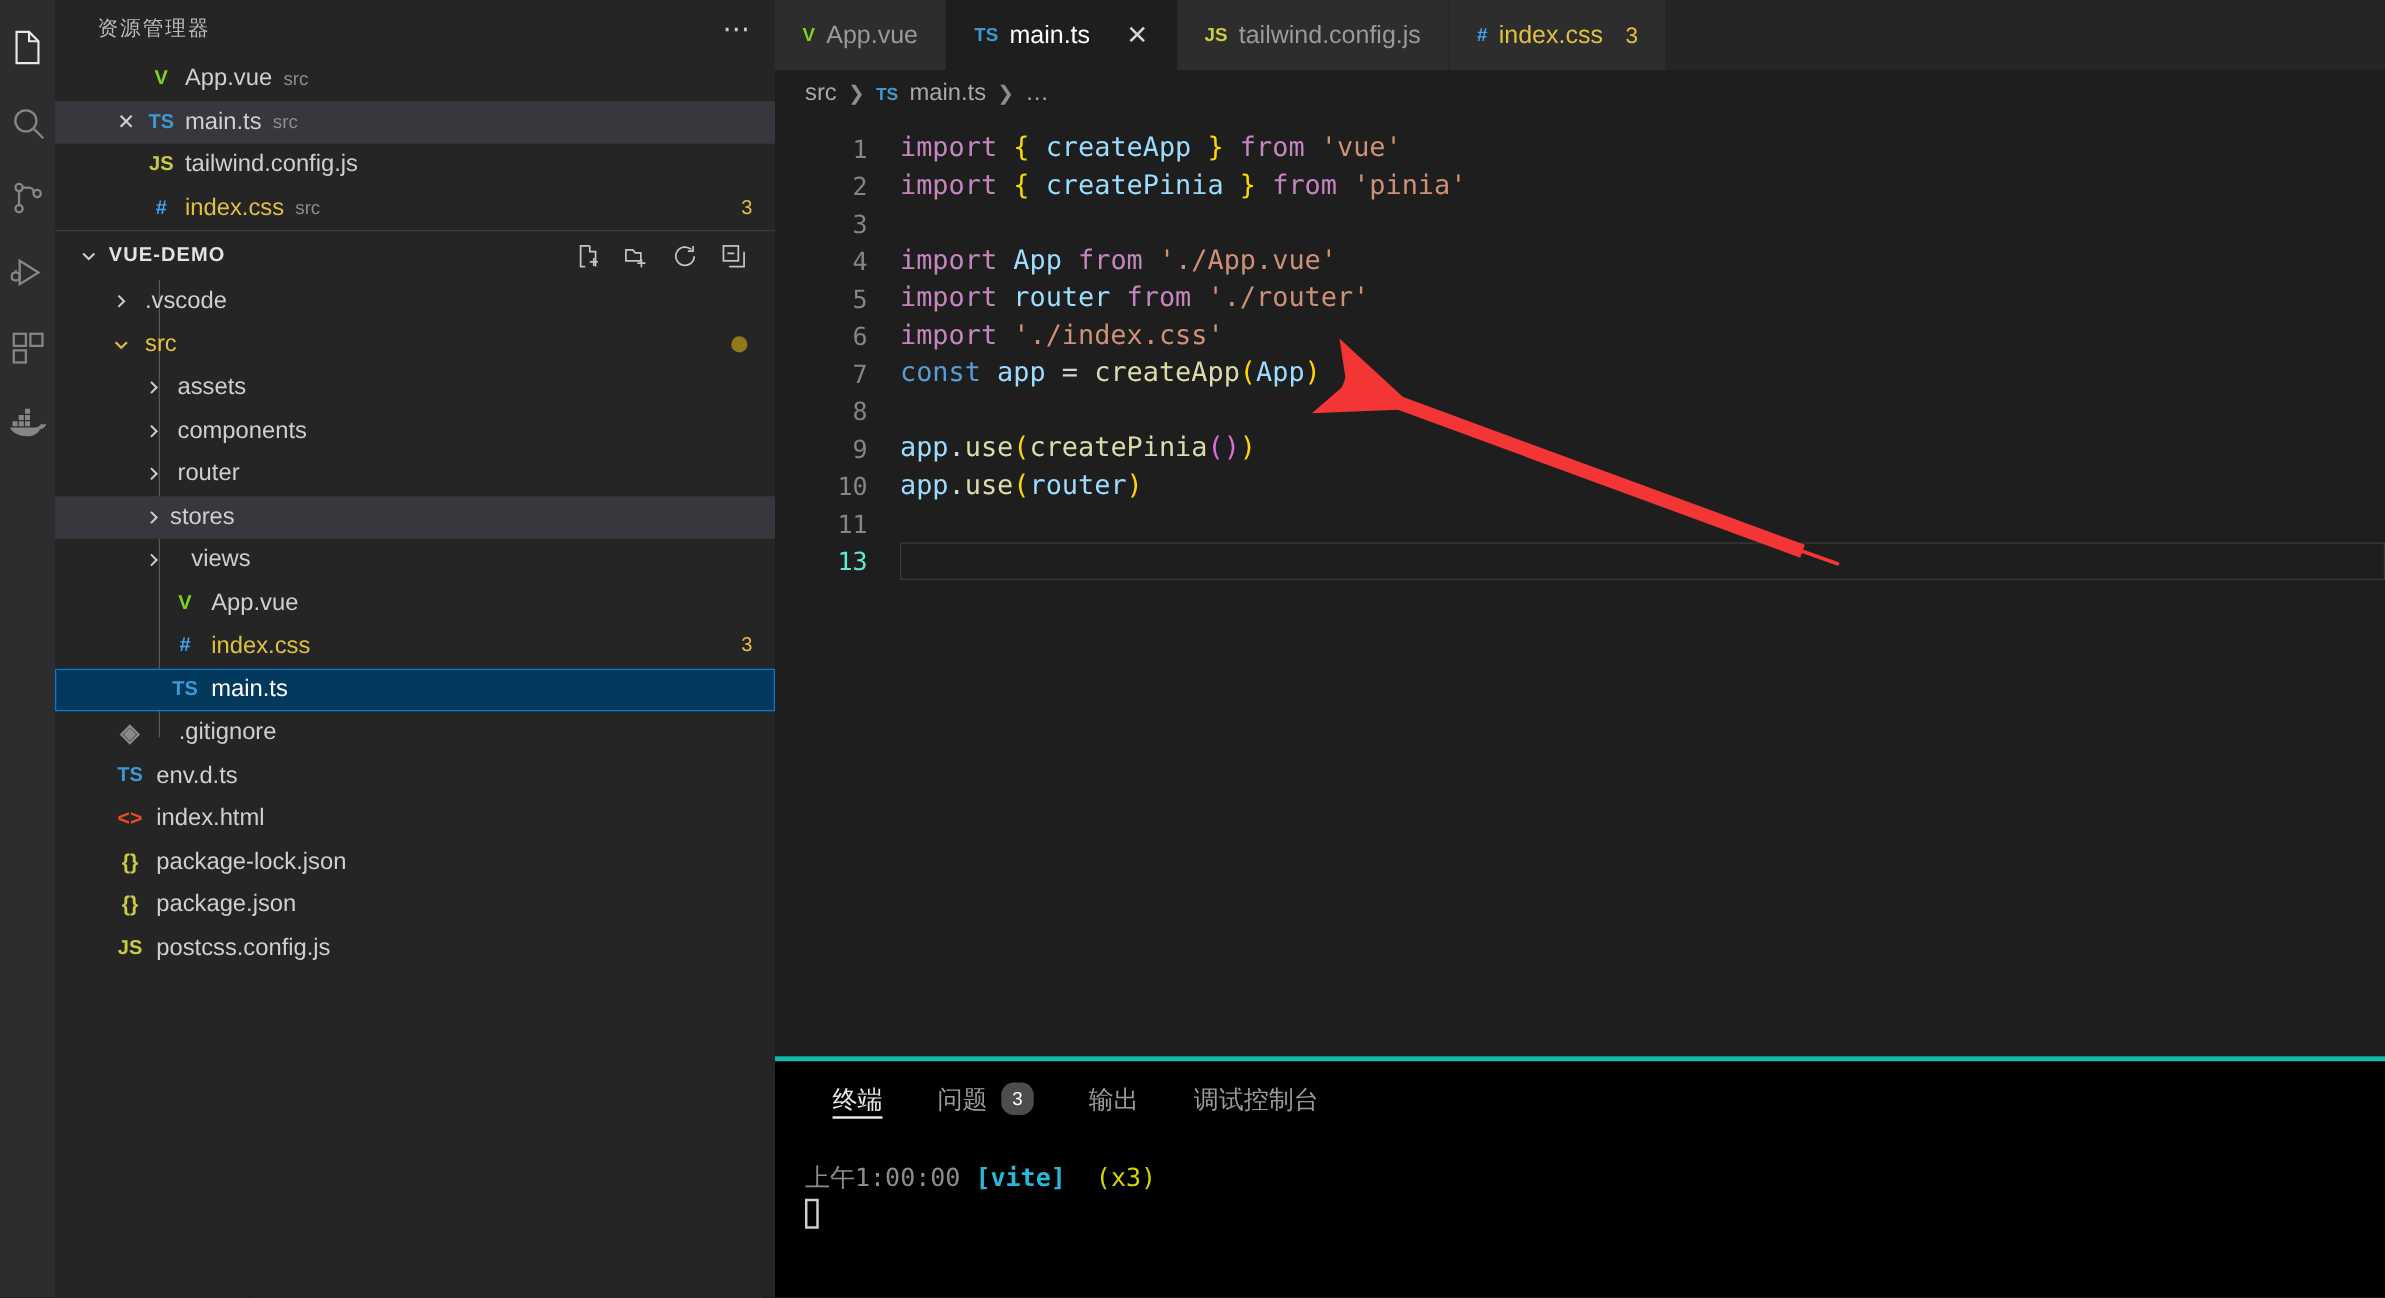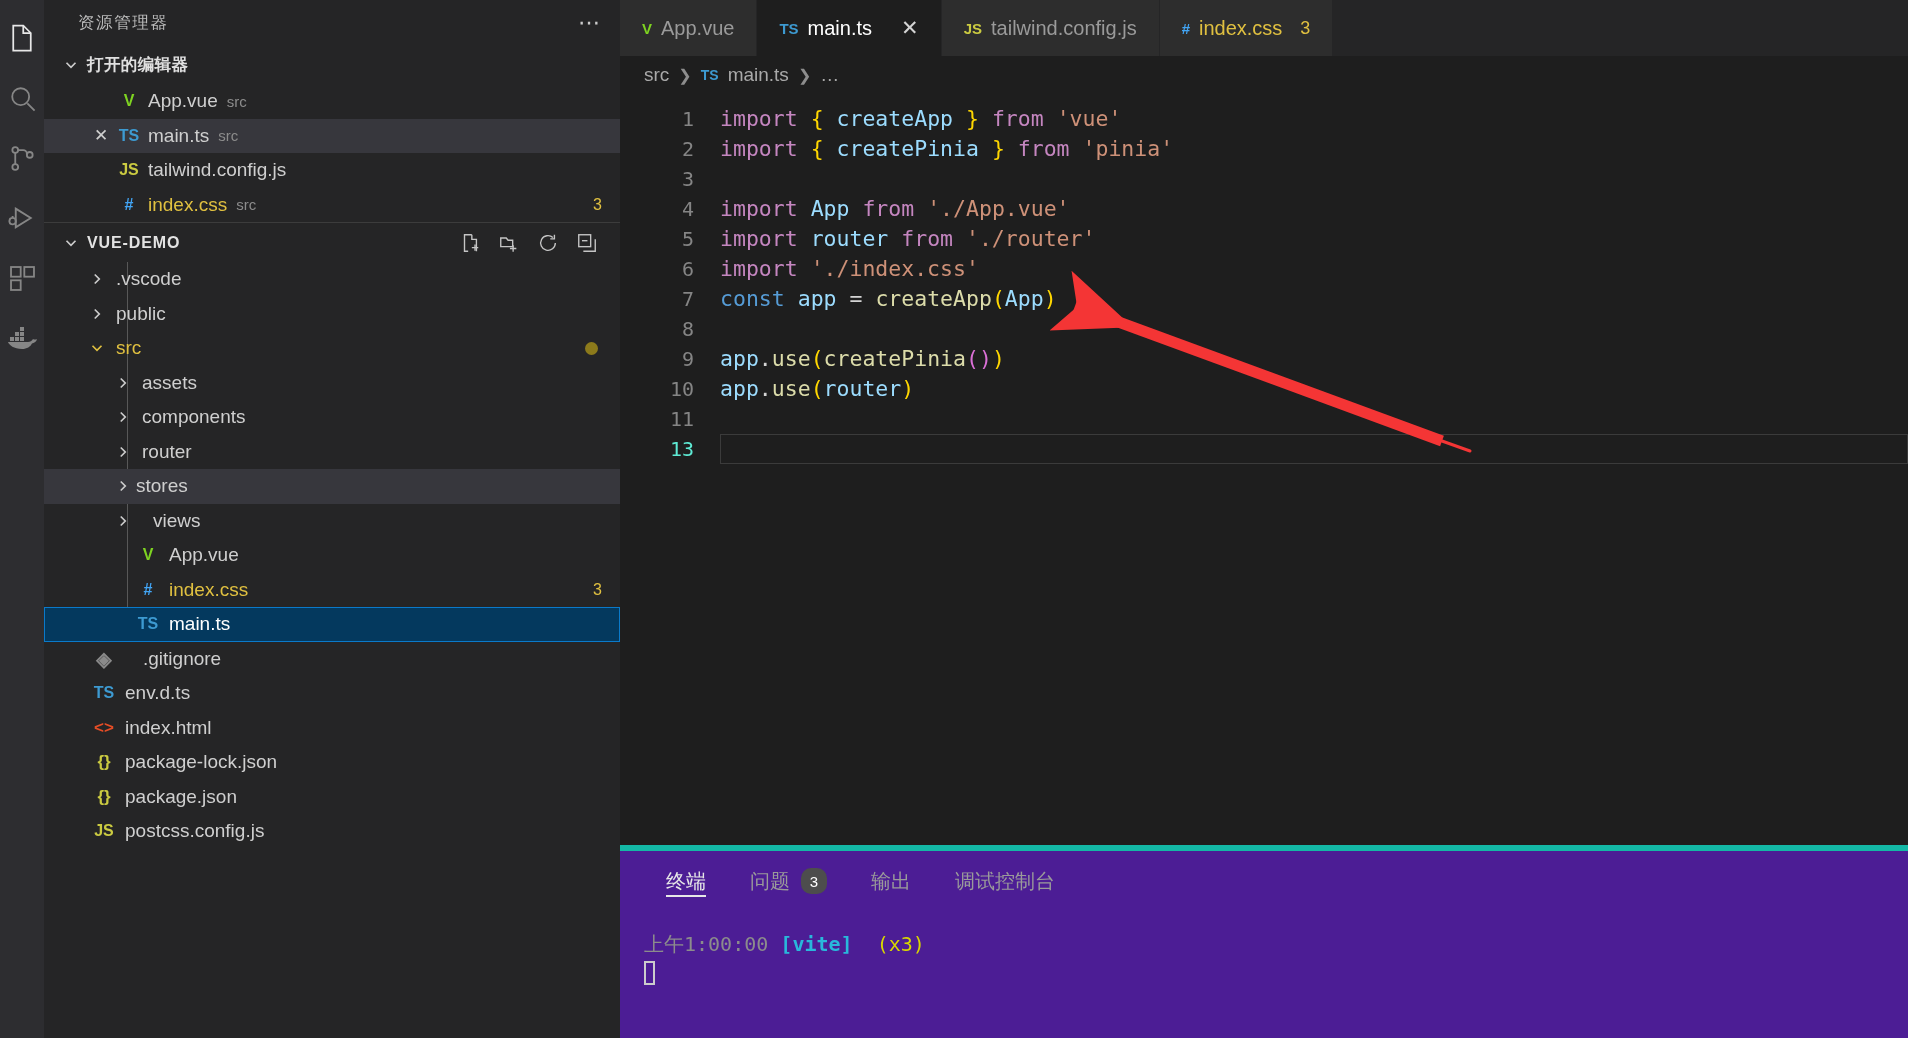--- a/index.html
+++ b/index.html
@@ -137,21 +137,21 @@
   .k  { color: #c586c0; }  
   .kb { color: #569cd6; }  
   .v  { color: #9cdcfe; }  
   .f  { color: #dcdcaa; }  
   .s  { color: #ce9178; }  
   .y  { color: #ffd700; }  
   .p2 { color: #da70d6; }  
   .op { color: #d4d4d4; }
 
   
-  .panel { height: 193px; flex: 0 0 193px; background: #4c1d95; border-top: 6px solid #14b8a6; position: relative; }
+  .panel { height: 193px; flex: 0 0 193px; background: #000000; border-top: 4px solid #14b8a6; position: relative; }
   .panel-tabs { height: 60px; display: flex; align-items: center; gap: 0; padding-left: 24px; }
   .ptab {
     display: flex; align-items: center; gap: 11px; height: 60px;
     padding: 0 22px; font-size: 20px; color: #9a9a9a; position: relative;
   }
   .ptab.active { color: #e7e7e7; }
   .ptab.active::after {
     content: ""; position: absolute; left: 22px; right: 22px; bottom: 14px;
     height: 2px; background: #e7e7e7;
   }
@@ -241,28 +241,20 @@
     </div>
   </div>
 
   <div class="sidebar">
 
     <div class="sb-header">
       <span class="sb-title">资源管理器</span>
       <span class="sb-dots">⋯</span>
     </div>
 
-    <div class="section-head">
-      <span class="chev">
-        <svg width="18" height="18" viewBox="0 0 16 16" fill="none" stroke="currentColor" stroke-width="1.5">
-            <path d="M4 6l4 4 4-4"></path>
-          </svg>
-      </span>
-      <span>打开的编辑器</span>
-    </div>
 
     <div class="row ind-2">
       <span class="spacer26"></span>
       <span class="ic i-vue">V</span>
       <span class="nm">App.vue</span>
       <span class="sub">src</span>
     </div>
 
     <div class="row ind-2 hi">
       <span class="x">✕</span>
@@ -327,28 +319,20 @@
 
       <div class="row ind-2">
         <span class="chev">
             <svg width="18" height="18" viewBox="0 0 16 16" fill="none" stroke="currentColor" stroke-width="1.5">
               <path d="M6 4l4 4-4 4"></path>
             </svg>
           </span>
         <span class="nm" style="margin-left:10px">.vscode</span>
       </div>
       <div class="row ind-2">
-        <span class="chev">
-            <svg width="18" height="18" viewBox="0 0 16 16" fill="none" stroke="currentColor" stroke-width="1.5">
-              <path d="M6 4l4 4-4 4"></path>
-            </svg>
-          </span>
-        <span class="nm" style="margin-left:10px">public</span>
-      </div>
-      <div class="row ind-2">
         <span class="chev c-css">
             <svg width="18" height="18" viewBox="0 0 16 16" fill="none" stroke="currentColor" stroke-width="1.5">
               <path d="M4 6l4 4 4-4"></path>
             </svg>
           </span>
         <span class="nm c-css" style="margin-left:10px">src</span>
         <span class="dot-n"></span>
       </div>
 
       <div class="row ind-3">

